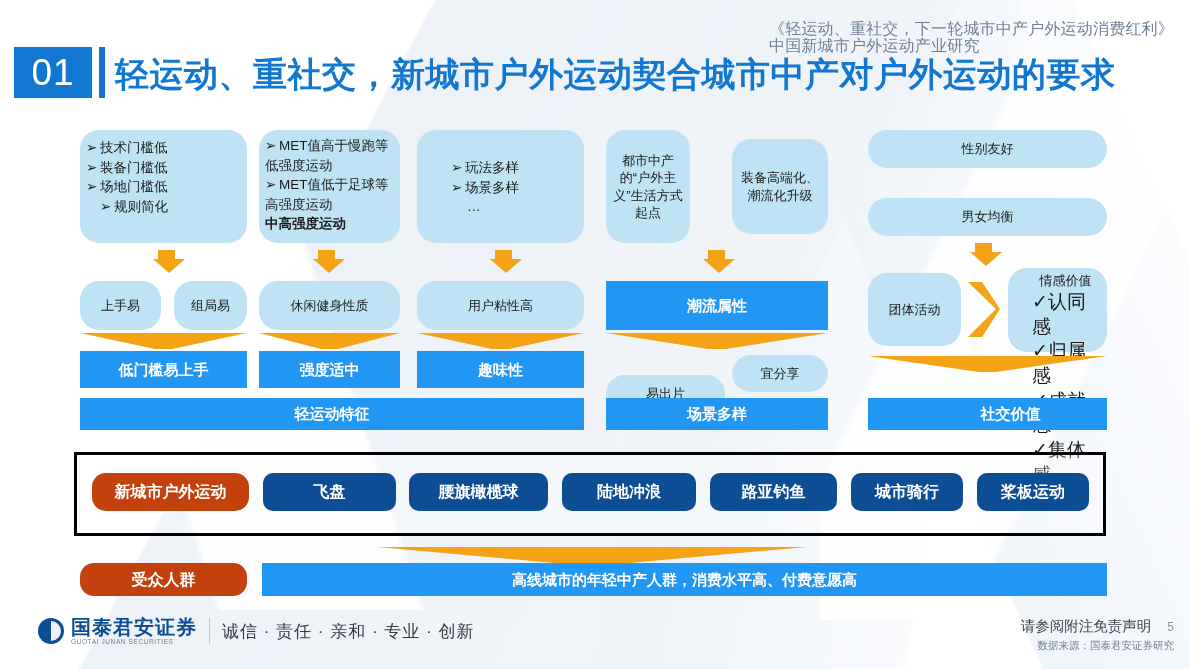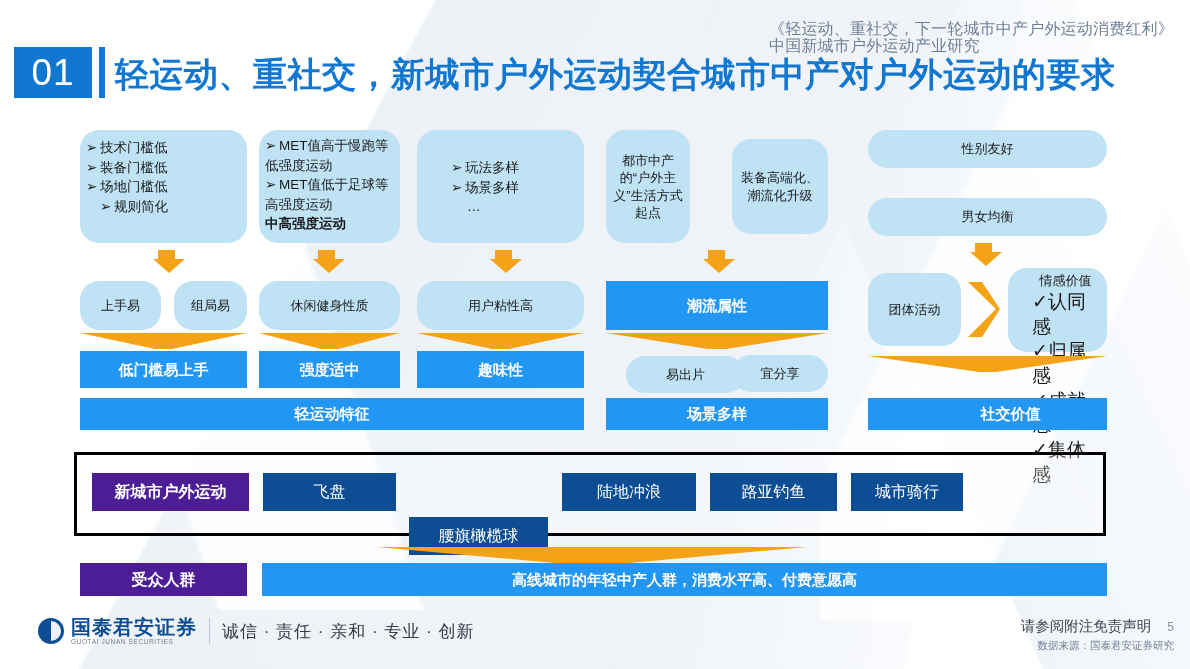--- a/index.html
+++ b/index.html
@@ -97,28 +97,30 @@
   }
   .box.blue {
     background: #2296f3;
     color: #ffffff;
     font-weight: bold;
     font-size: 15px;
   }
   .box.navy {
     background: #0c4d93;
     color: #ffffff;
-    font-weight: normal;
+    font-weight: bold;
     font-size: 16px;
+    border-radius: 10px;
   }
   .box.red {
-    background: #4c1d95;
+    background: #c2410c;
     color: #ffffff;
     font-weight: bold;
     font-size: 16px;
+    border-radius: 14px;
   }
   .box.bullets {
     display: block;
     padding: 8px 6px 6px 6px;
     text-align: left;
   }
   .blist {
     margin: 0;
     padding: 0;
     list-style: none;
@@ -374,35 +376,36 @@
   <svg class="wide-arrow" style="left:606px; top:333px;" width="222" height="16" viewBox="0 0 222 16">
     <polygon points="0,0 222,0 120,16 102,16" fill="#f5a316"></polygon>
   </svg>
   <svg class="wide-arrow" style="left:868px; top:356px;" width="239" height="16" viewBox="0 0 239 16">
     <polygon points="0,0 239,0 128,16 111,16" fill="#f5a316"></polygon>
   </svg>
 
   <div class="box blue" style="left:80px; top:351px; width:167px; height:37px;">低门槛易上手</div>
   <div class="box blue" style="left:259px; top:351px; width:141px; height:37px;">强度适中</div>
   <div class="box blue" style="left:417px; top:351px; width:167px; height:37px;">趣味性</div>
-  <div class="box light" style="left:606px; top:356px; width:119px; height:37px;margin-left:20px;">易出片</div>
+  <div class="box light" style="left:606px; top:375px; width:119px; height:37px;">易出片</div>
   <div class="box light" style="left:732px; top:355px; width:96px; height:37px;">宜分享</div>
 
   <div class="box blue" style="left:80px; top:398px; width:504px; height:32px;">轻运动特征</div>
   <div class="box blue" style="left:606px; top:398px; width:222px; height:32px;">场景多样</div>
   <div class="box blue" style="left:868px; top:398px; width:239px; height:32px;padding-left:46px;">社交价值</div>
 
   <div class="sports-frame"></div>
 
   <div class="box red" style="left:92px; top:473px; width:157px; height:38px;">新城市户外运动</div>
   <div class="box navy" style="left:263px; top:473px; width:133px; height:38px;">飞盘</div>
-  <div class="box navy" style="left:409px; top:473px; width:139px; height:38px;margin-top:44px;">腰旗橄榄球</div>
+  <div class="box navy" style="left:409px; top:473px; width:139px; height:38px;">腰旗橄榄球</div>
   <div class="box navy" style="left:562px; top:473px; width:134px; height:38px;">陆地冲浪</div>
   <div class="box navy" style="left:710px; top:473px; width:127px; height:38px;">路亚钓鱼</div>
   <div class="box navy" style="left:851px; top:473px; width:112px; height:38px;">城市骑行</div>
+  <div class="box navy" style="left:977px; top:473px; width:112px; height:38px;">桨板运动</div>
 
   <svg class="wide-arrow" style="left:377px; top:547px;" width="430" height="18" viewBox="0 0 430 18">
     <polygon points="0,0 430,0 230,18 200,18" fill="#f5a316"></polygon>
   </svg>
 
   <div class="box red" style="left:80px; top:563px; width:167px; height:33px;">受众人群</div>
   <div class="box blue" style="left:262px; top:563px; width:845px; height:33px;">高线城市的年轻中产人群，消费水平高、付费意愿高</div>
 
   <div class="footer-logo">
     <div class="logo-mark"></div>

